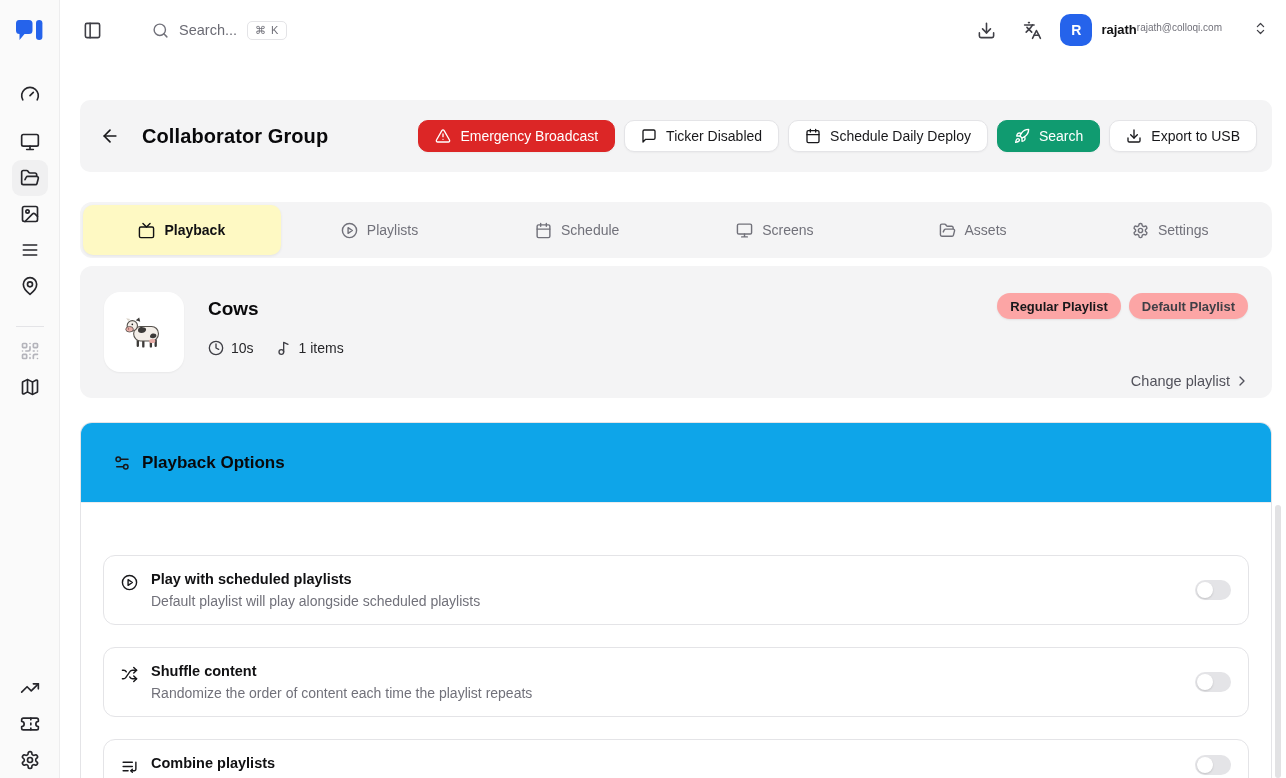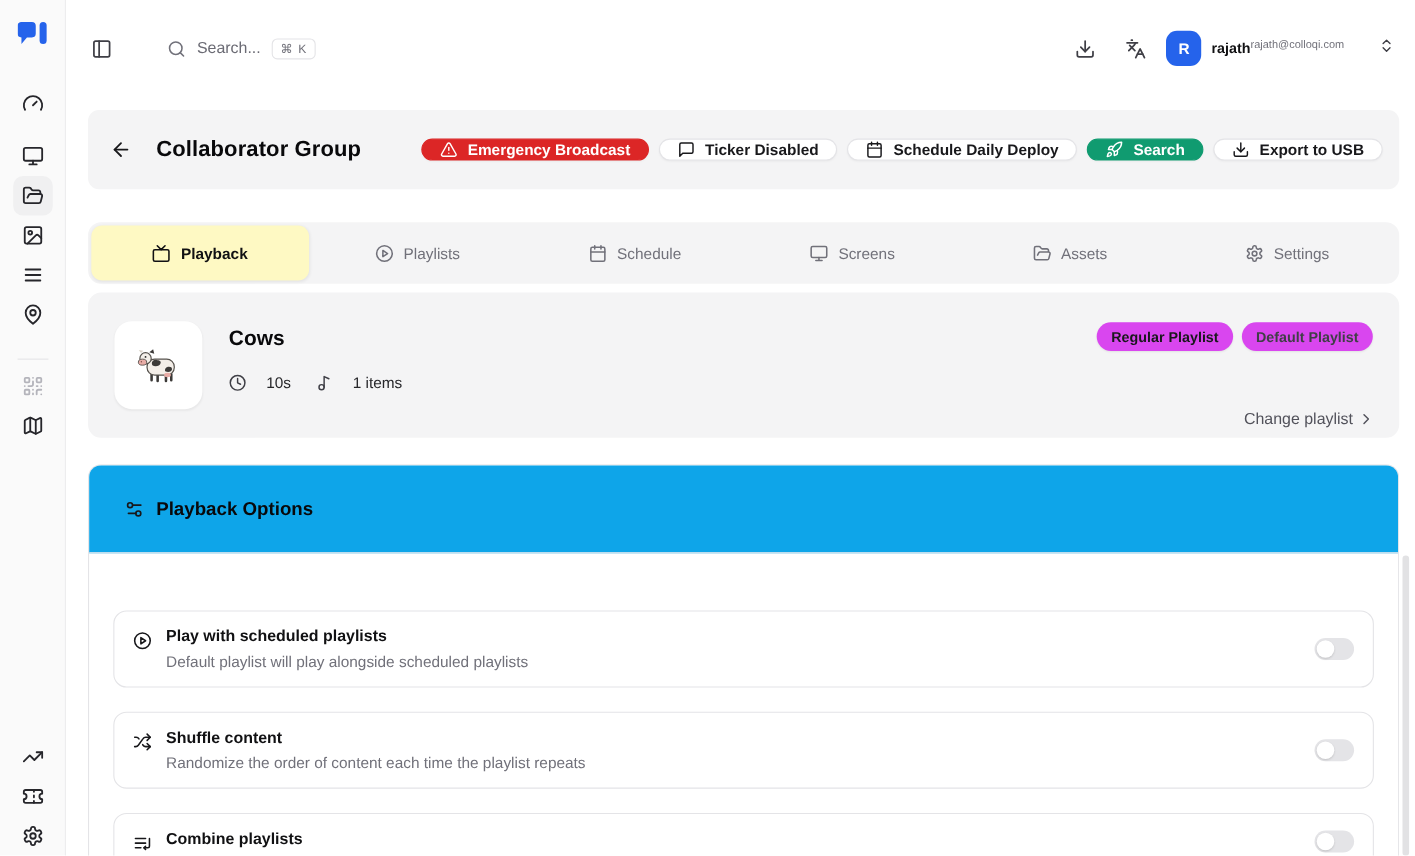--- a/index.html
+++ b/index.html
@@ -14,21 +14,21 @@
   .sb-btn { width:36px; height:36px; border-radius:9px; display:flex; align-items:center; justify-content:center;
     color:#26262b; cursor:pointer; }
   .sb-btn svg { width:20px; height:20px; }
   .sb-btn.active { background:#f0f0f1; }
   .sb-btn.muted { color:#b4b4bb; }
   .sb-first { margin-top:16px; margin-bottom:12px; }
   .sb-divider { width:28px; height:1px; background:#e4e4e7; margin:22px 0 6px 0; }
   .sb-bottom { margin-top:auto; display:flex; flex-direction:column; align-items:center; }
 
   
-  .topbar { position:absolute; left:60px; top:14px; right:0; height:60px; background:#fff;
+  .topbar { position:absolute; left:60px; top:0; right:0; height:60px; background:#fff;
     display:flex; align-items:center; }
   .icon-btn { display:flex; align-items:center; justify-content:center; width:36px; height:36px;
     border-radius:8px; color:#3f3f46; cursor:pointer; background:none; border:none; }
   .icon-btn svg { width:19px; height:19px; }
   .searchbar { display:flex; align-items:center; gap:10px; margin-left:42px; color:#71717a; cursor:pointer; }
   .searchbar svg { width:17px; height:17px; }
   .search-text { font-size:14.5px; color:#6b6b74; }
   .kbd { border:1px solid #e4e4e7; border-radius:5px; padding:2px 7px; font-size:11px; color:#71717a;
     background:#fff; letter-spacing:1px; }
   .topbar-right { margin-left:auto; display:flex; align-items:center; gap:10px; padding-right:18px; }
@@ -43,22 +43,22 @@
   
   .main { position:absolute; left:60px; top:60px; right:0; bottom:0; background:#fff; }
 
   .page-header { margin:40px 14px 0 20px; height:72px; background:#f4f4f5; border-radius:10px;
     display:flex; align-items:center; padding:0 15px 0 12px; }
   .back-btn { width:36px; height:36px; border-radius:8px; display:flex; align-items:center; justify-content:center;
     color:#18181b; cursor:pointer; background:none; border:none; }
   .back-btn svg { width:20px; height:20px; }
   .page-title { font-size:20px; font-weight:700; color:#09090b; margin-left:14px; letter-spacing:.1px; }
   .header-actions { margin-left:auto; display:flex; align-items:center; gap:9px; }
-  .btn { height:20px; display:inline-flex; align-items:center; gap:9px; padding:0 16px; border-radius:10px;
-    font-size:14px; font-weight:700; cursor:pointer; border:1px solid #e4e4e7; background:#fff; color:#18181b;
+  .btn { height:32px; display:inline-flex; align-items:center; gap:9px; padding:0 16px; border-radius:10px;
+    font-size:14px; font-weight:400; cursor:pointer; border:1px solid #e4e4e7; background:#fff; color:#18181b;
     box-shadow:0 1px 2px rgba(0,0,0,.04); font-family:"Liberation Sans", sans-serif; }
   .btn svg { width:16px; height:16px; }
   .btn-danger { background:#dc2626; border-color:#dc2626; color:#fff; }
   .btn-success { background:#109b70; border-color:#109b70; color:#fff; }
 
   
   .tabs { margin:30px 14px 0 20px; height:56px; background:#f4f4f5; border-radius:12px;
     display:flex; padding:3px; }
   .tab { flex:1; display:flex; align-items:center; justify-content:center; gap:9px; font-size:14px;
     color:#71717a; border-radius:10px; cursor:pointer; }
@@ -66,24 +66,24 @@
   .tab.active { background:#fef9c3; color:#111113; font-weight:700; box-shadow:0 1px 3px rgba(0,0,0,.07); }
 
   
   .playlist-card { margin:8px 14px 0 20px; height:132px; background:#f4f4f5; border-radius:12px;
     position:relative; padding:26px 24px; display:flex; }
   .thumb { width:80px; height:80px; background:#fff; border-radius:16px; display:flex; align-items:center;
     justify-content:center; box-shadow:0 1px 2px rgba(0,0,0,.05); }
   .pl-info { margin-left:24px; display:flex; flex-direction:column; }
   .pl-title { font-size:19px; font-weight:700; color:#09090b; margin-top:6px; }
   .pl-meta { display:flex; align-items:center; gap:22px; margin-top:20px; color:#27272a; font-size:14px; }
-  .meta-item { display:flex; align-items:center; gap:18px; }
+  .meta-item { display:flex; align-items:center; gap:7px; }
   .meta-item svg { width:16px; height:16px; color:#3f3f46; }
   .badges { position:absolute; top:27px; right:24px; display:flex; gap:8px; }
-  .pill { background:#d946ef; border-radius:999px; height:26px; display:flex; align-items:center; padding:0 13px;
+  .pill { background:#fca5a5; border-radius:999px; height:26px; display:flex; align-items:center; padding:0 13px;
     font-size:13px; font-weight:700; color:#18181b; box-shadow:0 1px 2px rgba(0,0,0,.08); }
   .pill.secondary { color:#3f3f46; }
   .change-link { position:absolute; right:22px; bottom:9px; display:flex; align-items:center; gap:4px;
     color:#52525b; font-size:14.5px; cursor:pointer; }
   .change-link svg { width:16px; height:16px; }
 
   
   .options-card { margin:24px 14px 0 20px; border:1px solid #e4e4e7; border-radius:12px 12px 0 0;
     border-bottom:none; height:400px; background:#fff; overflow:hidden; }
   .options-header { height:80px; background:#0ea5e9; display:flex; align-items:center; padding:0 32px;

